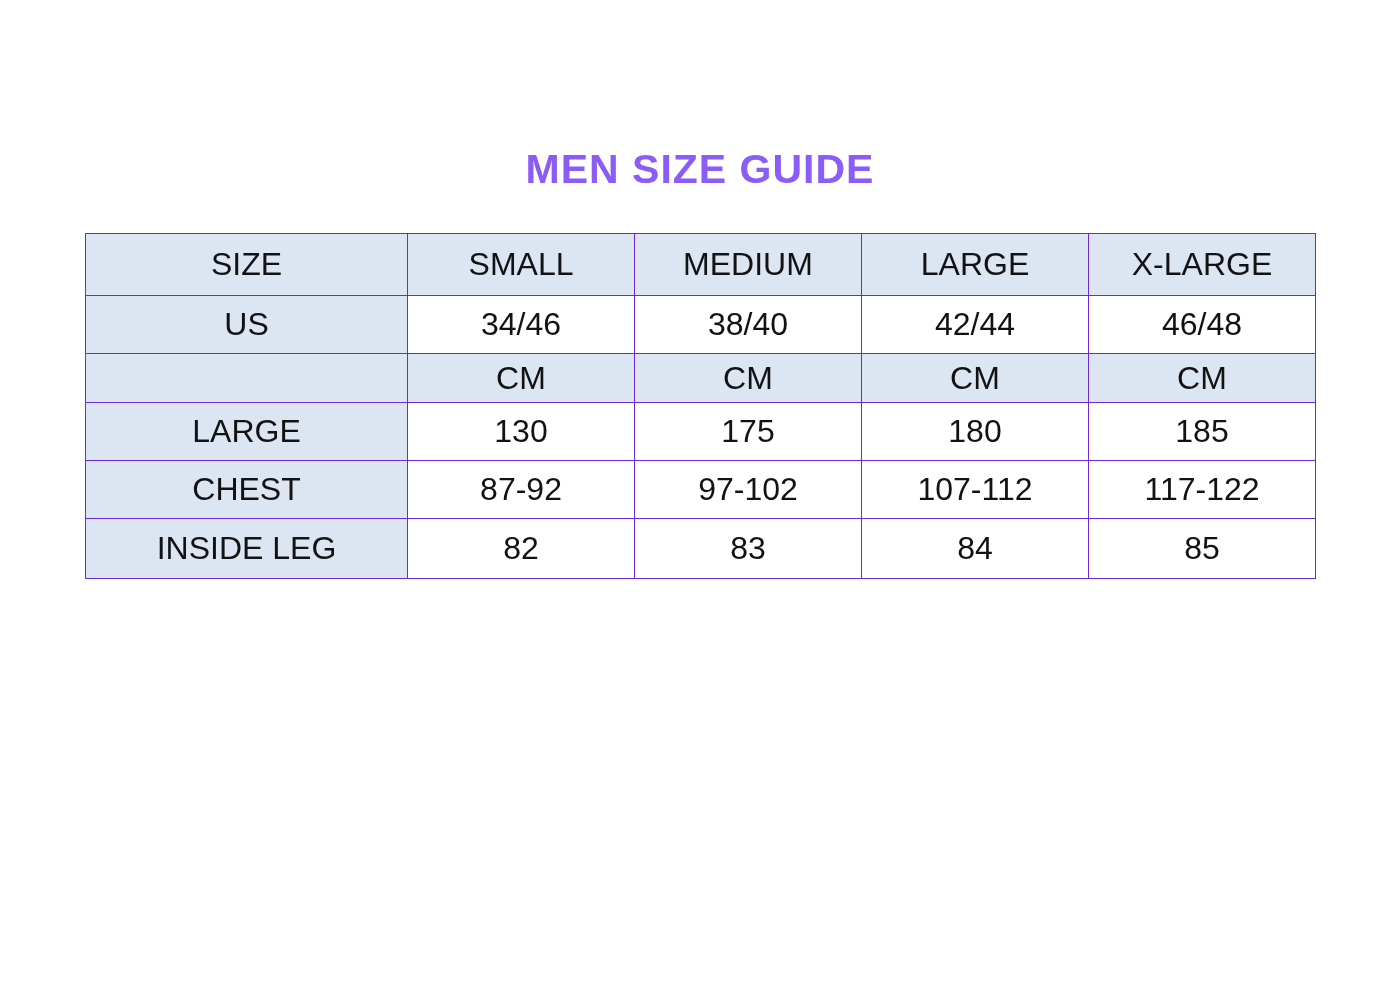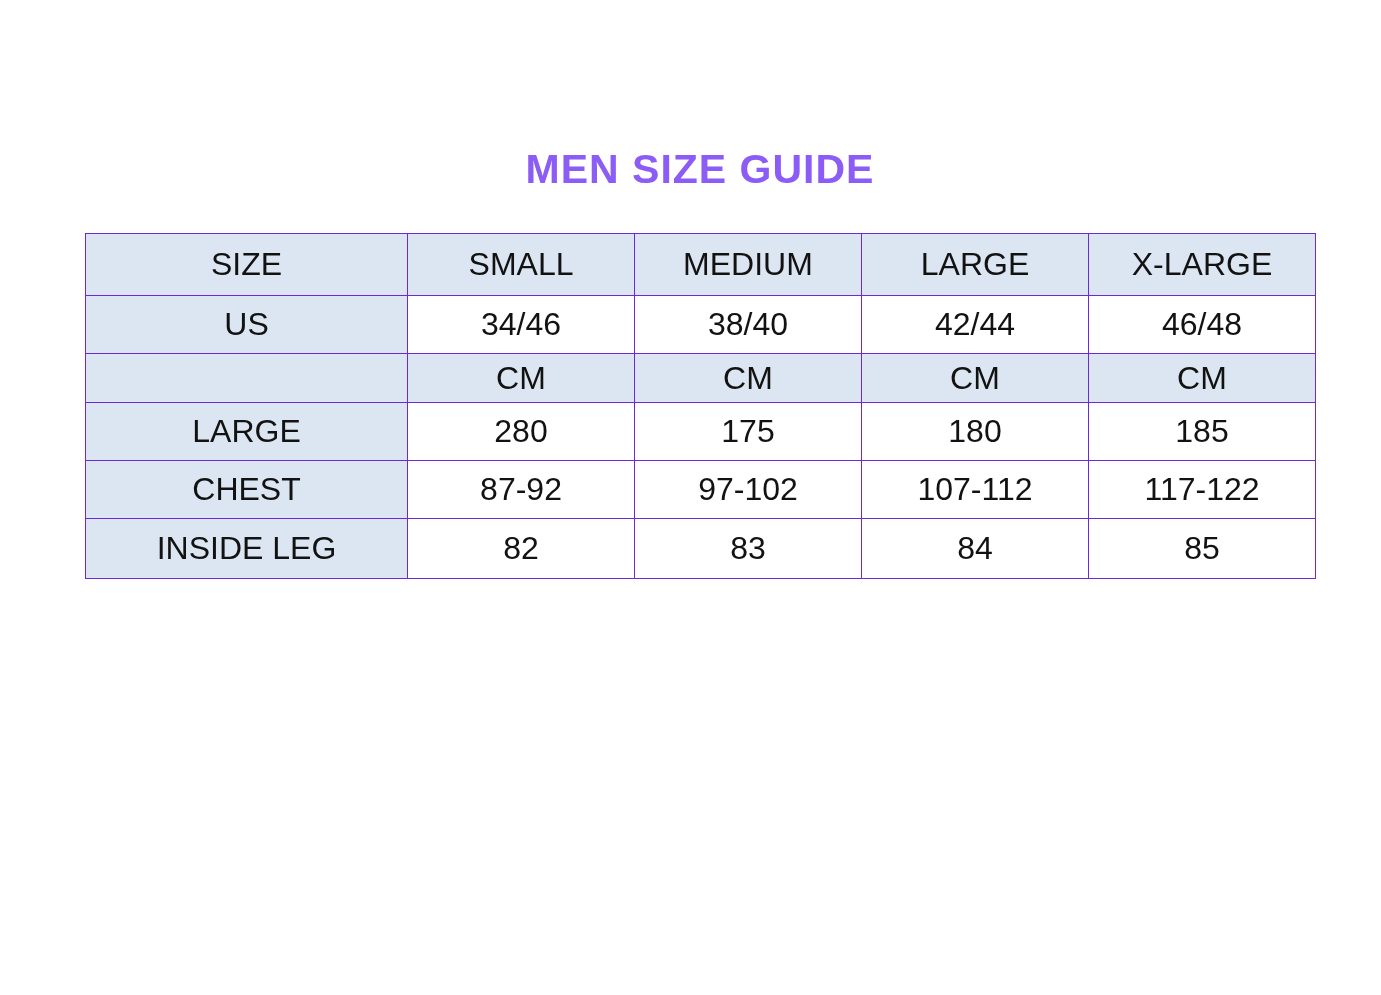--- a/index.html
+++ b/index.html
@@ -100,21 +100,21 @@
     <tr class="r-cm">
       <td class="label-cell shaded"></td>
       <td class="shaded">CM</td>
       <td class="shaded">CM</td>
       <td class="shaded">CM</td>
       <td class="shaded">CM</td>
     </tr>
 
     <tr class="r-data">
       <td class="label-cell shaded">LARGE</td>
-      <td>280</td>
+      <td>130</td>
       <td>175</td>
       <td>180</td>
       <td>185</td>
     </tr>
 
     <tr class="r-data">
       <td class="label-cell shaded">CHEST</td>
       <td>87-92</td>
       <td>97-102</td>
       <td>107-112</td>

